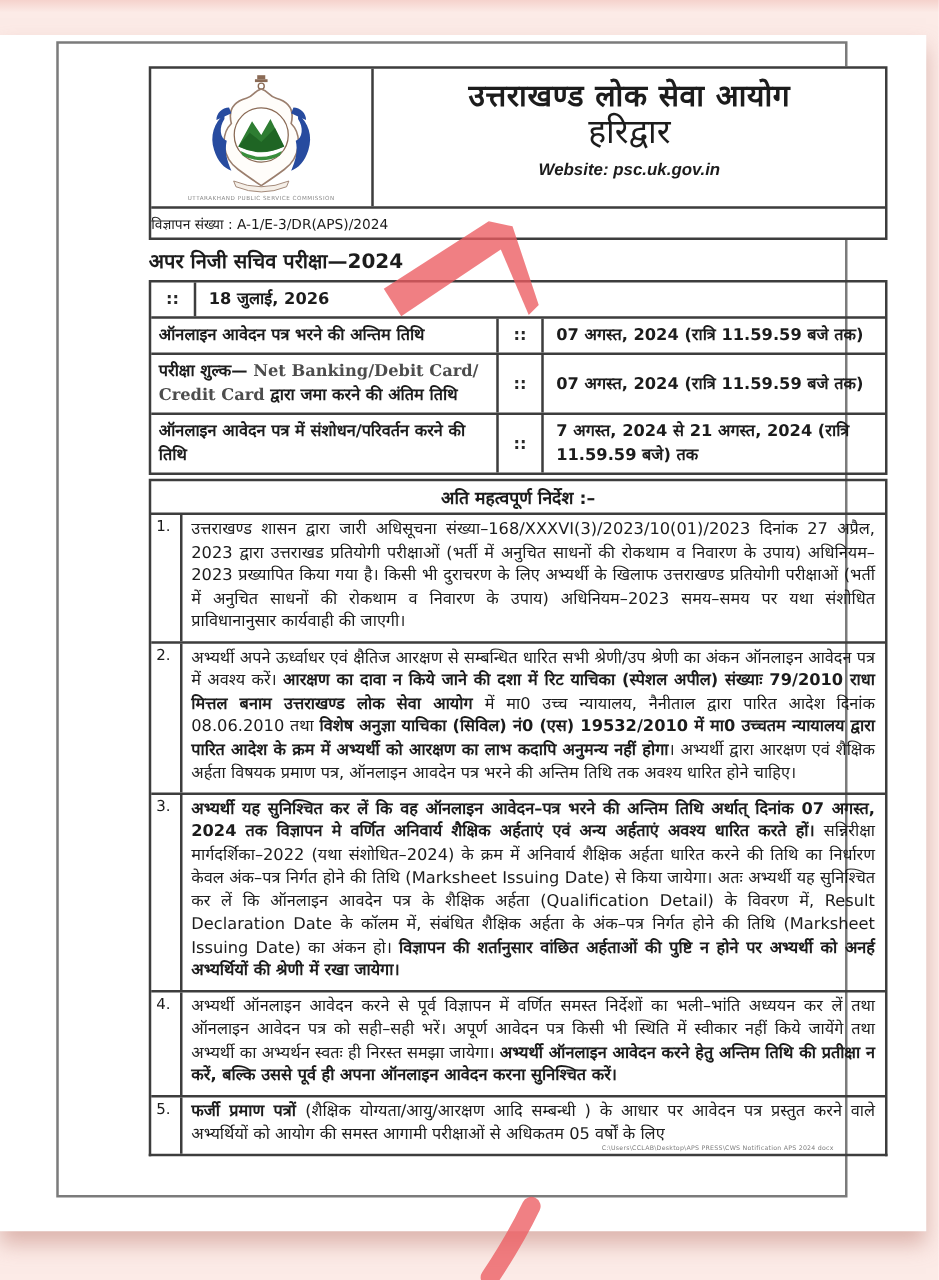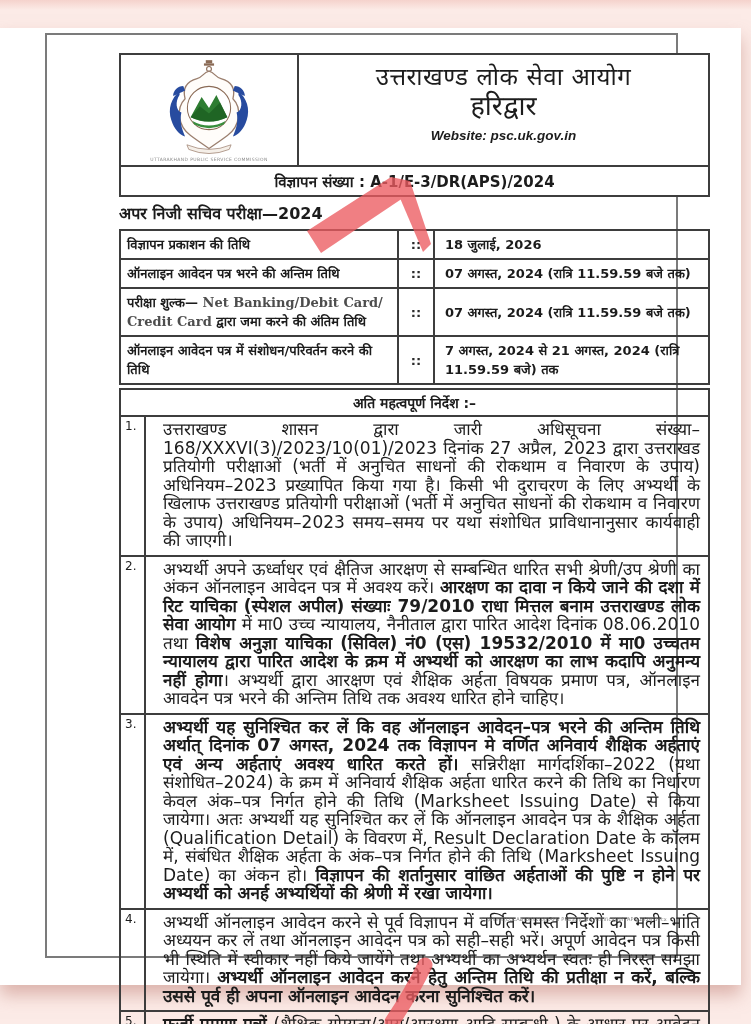--- a/index.html
+++ b/index.html
@@ -17,39 +17,39 @@
     position:absolute;left:45px;top:5px;width:633px;height:925px;
     border:2px solid #7b7b7b;box-sizing:border-box;
   }
   .content{position:absolute;left:72px;top:18px;width:591px;}
   
   .hdr{border:2px solid #3d3d3d;display:flex;flex-direction:column;background:#fff;}
   .hdr-top{display:flex;}
   .logo-cell{width:176px;border-right:2px solid #3d3d3d;display:flex;flex-direction:column;align-items:center;justify-content:center;padding:5px 0 3px;}
   .logo-caption{font-size:4.5px;color:#8a8a8a;letter-spacing:.4px;margin-top:1px;white-space:nowrap;}
   .title-cell{flex:1;text-align:center;padding:7px 4px 5px;}
-  .org{font-size:24px;font-weight:normal;line-height:30px;letter-spacing:.5px;}
+  .org{font-size:24px;font-weight:bold;line-height:30px;letter-spacing:.5px;}
   .city{font-size:27px;font-weight:normal;line-height:27px;}
   .web{font-size:13.5px;font-weight:bold;font-style:italic;margin-top:9px;font-family:Liberation Sans, sans-serif;}
-  .adrow{border-top:2px solid #3d3d3d;text-align:center;font-weight:bold;font-size:15px;padding:4px 0;}
+  .adrow{border-top:2px solid #3d3d3d;text-align:left;font-weight:normal;font-size:11px;padding:4px 0;}
   .exam-title{font-weight:bold;font-size:16px;padding:5px 0;}
   
   .dtable{border:2px solid #3d3d3d;}
   .dtr{display:flex;border-bottom:2px solid #3d3d3d;align-items:stretch;}
   .dtr:last-child{border-bottom:none;}
   .dtl{width:264px;padding:4px 6px;font-weight:bold;font-size:13px;line-height:19px;border-right:2px solid #3d3d3d;}
   .dts{width:34px;border-right:2px solid #3d3d3d;display:flex;align-items:center;justify-content:center;font-weight:bold;font-size:13px;color:#2b2b2b;}
   .dtv{flex:1;padding:4px 10px;font-weight:bold;font-size:13px;line-height:19px;display:flex;align-items:center;}
   
   .iheading{margin-top:3px;border:2px solid #3d3d3d;text-align:center;font-weight:bold;font-size:14px;padding:3px 0;}
   .itable{border:2px solid #3d3d3d;border-top:none;}
   .inr{display:flex;border-bottom:2px solid #3d3d3d;}
   .inr:last-child{border-bottom:none;}
   .inn{width:25px;border-right:2px solid #3d3d3d;padding:2px 2px 0 4px;font-size:12px;box-sizing:border-box;}
-  .int{flex:1;padding:3px 8px 5px 17px;font-size:17px;line-height:18.5px;text-align:justify;}
+  .int{flex:1;padding:3px 8px 5px 7px;font-size:13px;line-height:18.5px;text-align:justify;}
   .b{font-weight:bold;}
   .gray{color:#4d4d4d;font-weight:600;font-family:"DejaVu Serif","Liberation Serif",serif;}
   .footer-note{position:absolute;top:888px;right:74px;font-size:5px;color:#7d7d7d;letter-spacing:.2px;}
   .marker-svg{position:absolute;left:0;top:0;width:751px;height:1024px;pointer-events:none;filter:blur(.5px);z-index:5;}
 </style>
 </head>
 <body>
 
 <div class="sheet">
   <div class="outline">
@@ -86,21 +86,20 @@
             <div class="web">Website: psc.uk.gov.in</div>
           </div>
         </div>
         <div class="adrow">विज्ञापन संख्या : A-1/E-3/DR(APS)/2024</div>
       </div>
 
       <div class="exam-title">अपर निजी सचिव परीक्षा—2024</div>
 
       <div class="dtable" id="dates-table">
           <div class="dtr">
-            <div class="dtl"><span class="b">विज्ञापन प्रकाशन की तिथि</span></div>
             <div class="dts">::</div>
             <div class="dtv">18 जुलाई,  2026</div>
           </div>
           <div class="dtr">
             <div class="dtl"><span class="b">ऑनलाइन आवेदन पत्र भरने की अन्तिम तिथि</span></div>
             <div class="dts">::</div>
             <div class="dtv">07 अगस्त, 2024 (रात्रि 11.59.59 बजे तक)</div>
           </div>
           <div class="dtr">
             <div class="dtl"><span class="b">परीक्षा शुल्क— </span><span class=" gray">Net Banking/Debit Card/ Credit Card </span><span class="b">द्वारा जमा करने की अंतिम तिथि</span></div>

